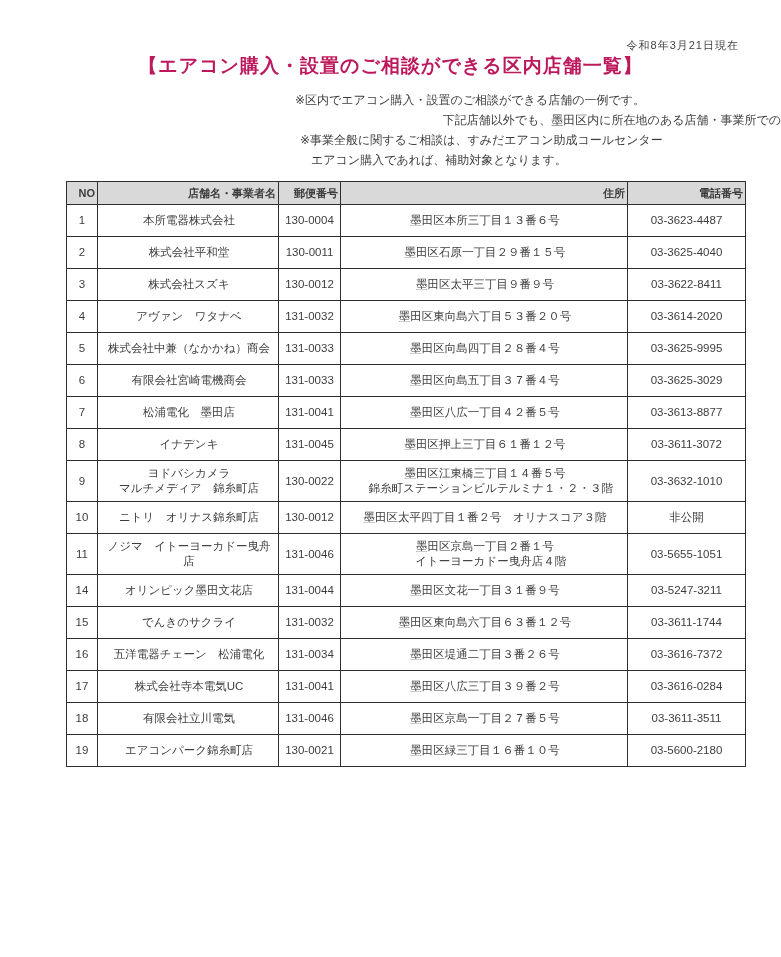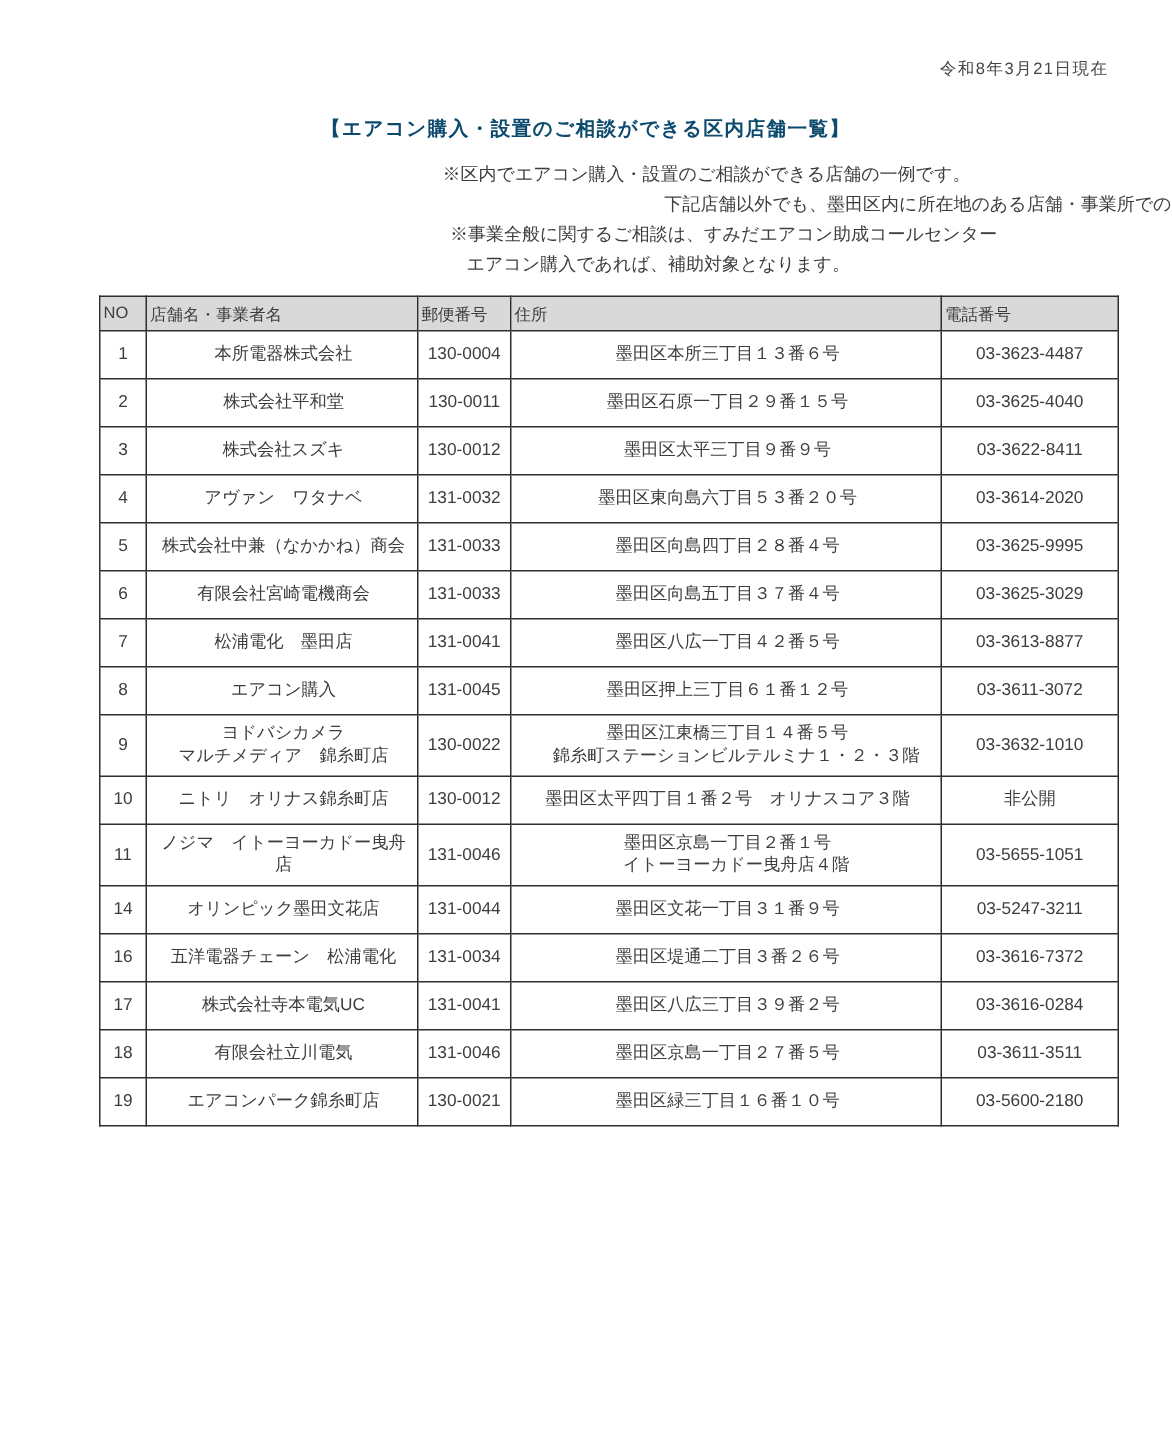--- a/index.html
+++ b/index.html
@@ -23,56 +23,55 @@
   .page { width: 781px; height: 858px; position: relative; }
 
   .date {
     padding: 38px 42px 0 0;
     text-align: right;
     font-size: 11px;
     letter-spacing: 1px;
     color: #444444;
   }
   .title {
-    margin-top: 24px;
+    margin-top: 0;
     text-align: center;
-    font-size: 13px;
+    font-size: 19px;
     font-weight: bold;
     letter-spacing: 1px;
-    color: #0c4a6e;
+    color: #be185d;
   }
   .notes {
     margin: 11px 0 0 295px;
     font-size: 12px;
     line-height: 20px;
     color: #3d3d3d;
-    font-family: Liberation Serif, serif;
   }
   .note.n1 { padding-left: 8px; text-align: right; }
   .note.n2 { padding-left: 16px; }
   .note.n3 { padding-left: 5px; }
   .note.n4 { padding-left: 36px; }
 
   table.store-table {
     border-collapse: collapse;
     table-layout: fixed;
     width: 679px;
     margin: 11px 0 0 66px;
   }
   .store-table th, .store-table td {
     border: 1px solid var(--border-col);
     overflow: hidden;
   }
   .store-table th {
     background: var(--header-bg);
-    font-weight: normal;
+    font-weight: bold;
     font-size: 11px;
     height: 23px;
     color: #3d3d3d;
-    text-align: left;
+    text-align: right;
     padding: 2px;
   }
   .store-table td {
     font-size: 11.5px;
     line-height: 15px;
     padding: 3px 5px;
     vertical-align: middle;
     color: #3d3d3d;
   }
   .store-table tbody tr { height: 32px; }
@@ -158,21 +157,21 @@
         </tr>
         <tr>
           <td class="c-center">7</td>
           <td class="c-left">松浦電化　墨田店</td>
           <td class="c-center">131-0041</td>
           <td class="c-left">墨田区八広一丁目４２番５号</td>
           <td class="c-center">03-3613-8877</td>
         </tr>
         <tr>
           <td class="c-center">8</td>
-          <td class="c-left">エアコン購入</td>
+          <td class="c-left">イナデンキ</td>
           <td class="c-center">131-0045</td>
           <td class="c-left">墨田区押上三丁目６１番１２号</td>
           <td class="c-center">03-3611-3072</td>
         </tr>
         <tr class="two-line">
           <td class="c-center">9</td>
           <td class="c-left">ヨドバシカメラ
 マルチメディア　錦糸町店</td>
           <td class="c-center">130-0022</td>
           <td class="c-left">墨田区江東橋三丁目１４番５号
@@ -195,20 +194,27 @@
           <td class="c-center">03-5655-1051</td>
         </tr>
         <tr>
           <td class="c-center">14</td>
           <td class="c-left">オリンピック墨田文花店</td>
           <td class="c-center">131-0044</td>
           <td class="c-left">墨田区文花一丁目３１番９号</td>
           <td class="c-center">03-5247-3211</td>
         </tr>
         <tr>
+          <td class="c-center">15</td>
+          <td class="c-left">でんきのサクライ</td>
+          <td class="c-center">131-0032</td>
+          <td class="c-left">墨田区東向島六丁目６３番１２号</td>
+          <td class="c-center">03-3611-1744</td>
+        </tr>
+        <tr>
           <td class="c-center">16</td>
           <td class="c-left">五洋電器チェーン　松浦電化</td>
           <td class="c-center">131-0034</td>
           <td class="c-left">墨田区堤通二丁目３番２６号</td>
           <td class="c-center">03-3616-7372</td>
         </tr>
         <tr>
           <td class="c-center">17</td>
           <td class="c-left">株式会社寺本電気UC</td>
           <td class="c-center">131-0041</td>

